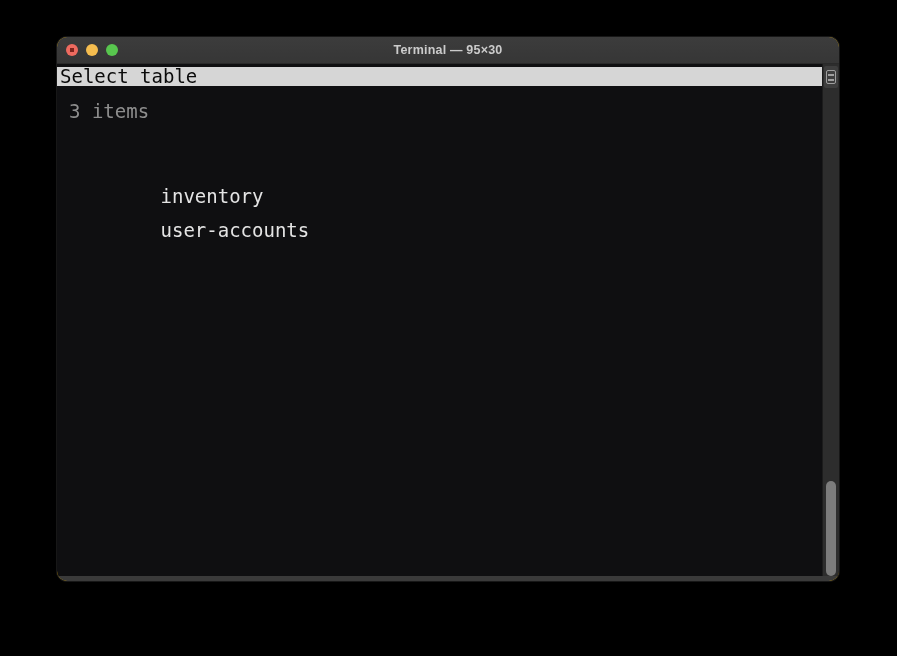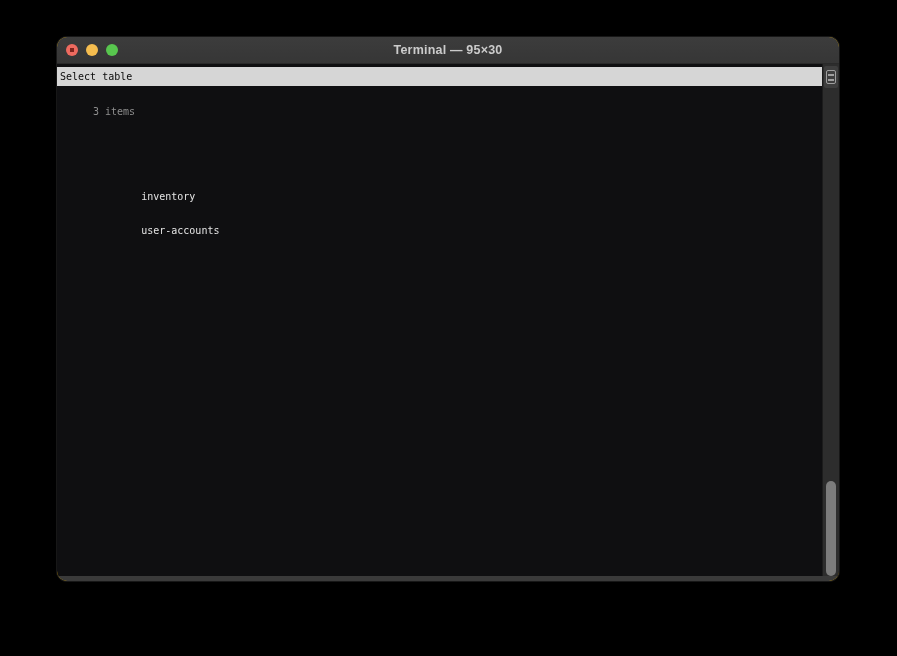--- a/index.html
+++ b/index.html
@@ -60,21 +60,21 @@
     letter-spacing: 0.2px;
   }
 
   
   .content {
     position: absolute;
     left: 0; right: 0;
     top: 27px; bottom: 5px;
     background: #0f0f11;
     font-family: "DejaVu Sans Mono", "Liberation Mono", monospace;
-    font-size: 10px;
+    font-size: 19px;
   }
   .term {
     position: absolute;
     left: 0; top: 0; right: 17px; bottom: 0;
   }
 
   .header-bar {
     position: absolute;
     left: 0; right: 0; top: 3px;
     height: 19px;
@@ -83,21 +83,21 @@
     color: #0b0b0b;
     padding-left: 3px;
     white-space: pre;
   }
 
   .row {
     position: absolute;
     left: 0; right: 12px;
     height: 17px;
     line-height: 17px;
-    padding-left: 36px;
+    padding-left: 12px;
     white-space: pre;
     color: #e4e4e4;
   }
   .row.count { top: 39px; color: #8e8e8e; }
   .row.item-0 { top: 73px; }
   .row.item-1 { top: 107px; }
   .row.item-2 { top: 141px; }
   .row.selected { color: #4579c4; }
   .cursor-bar {
     position: absolute;

